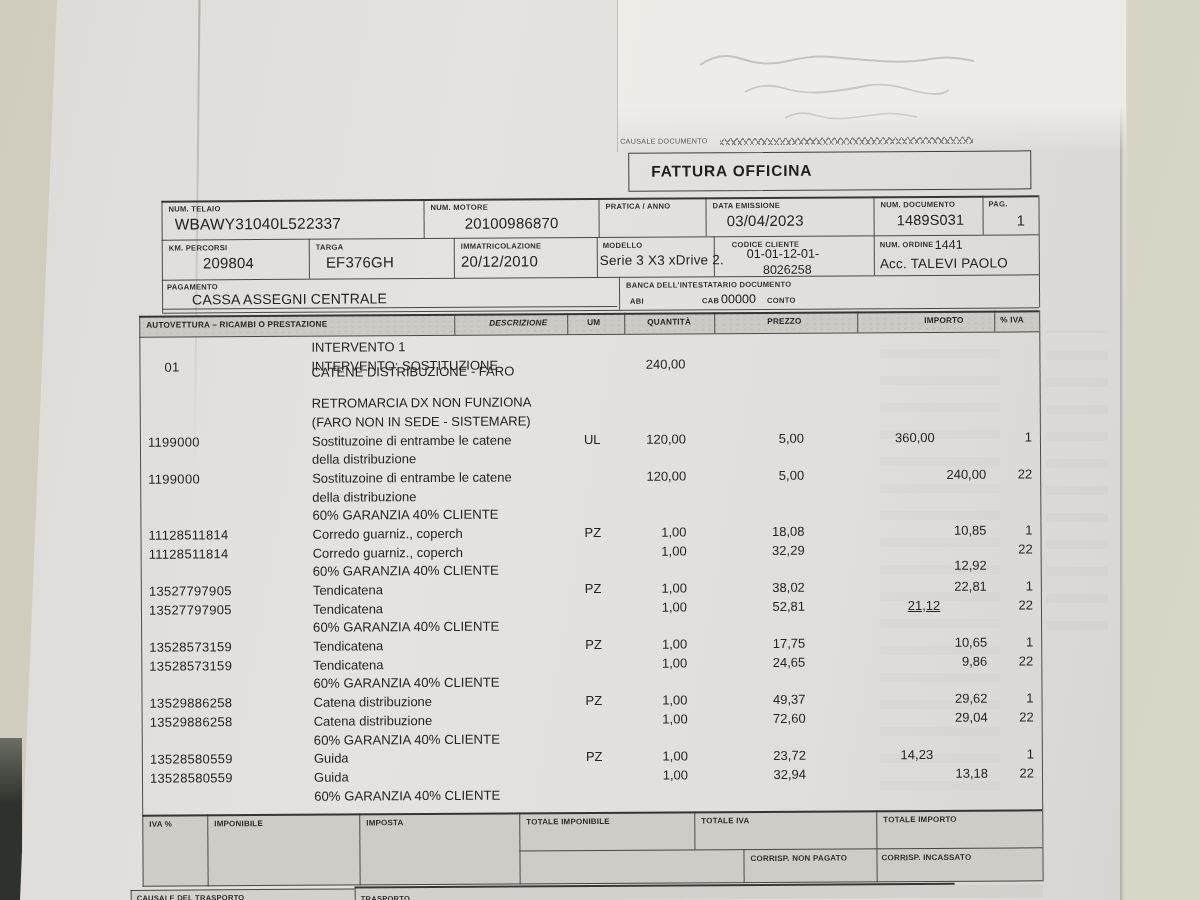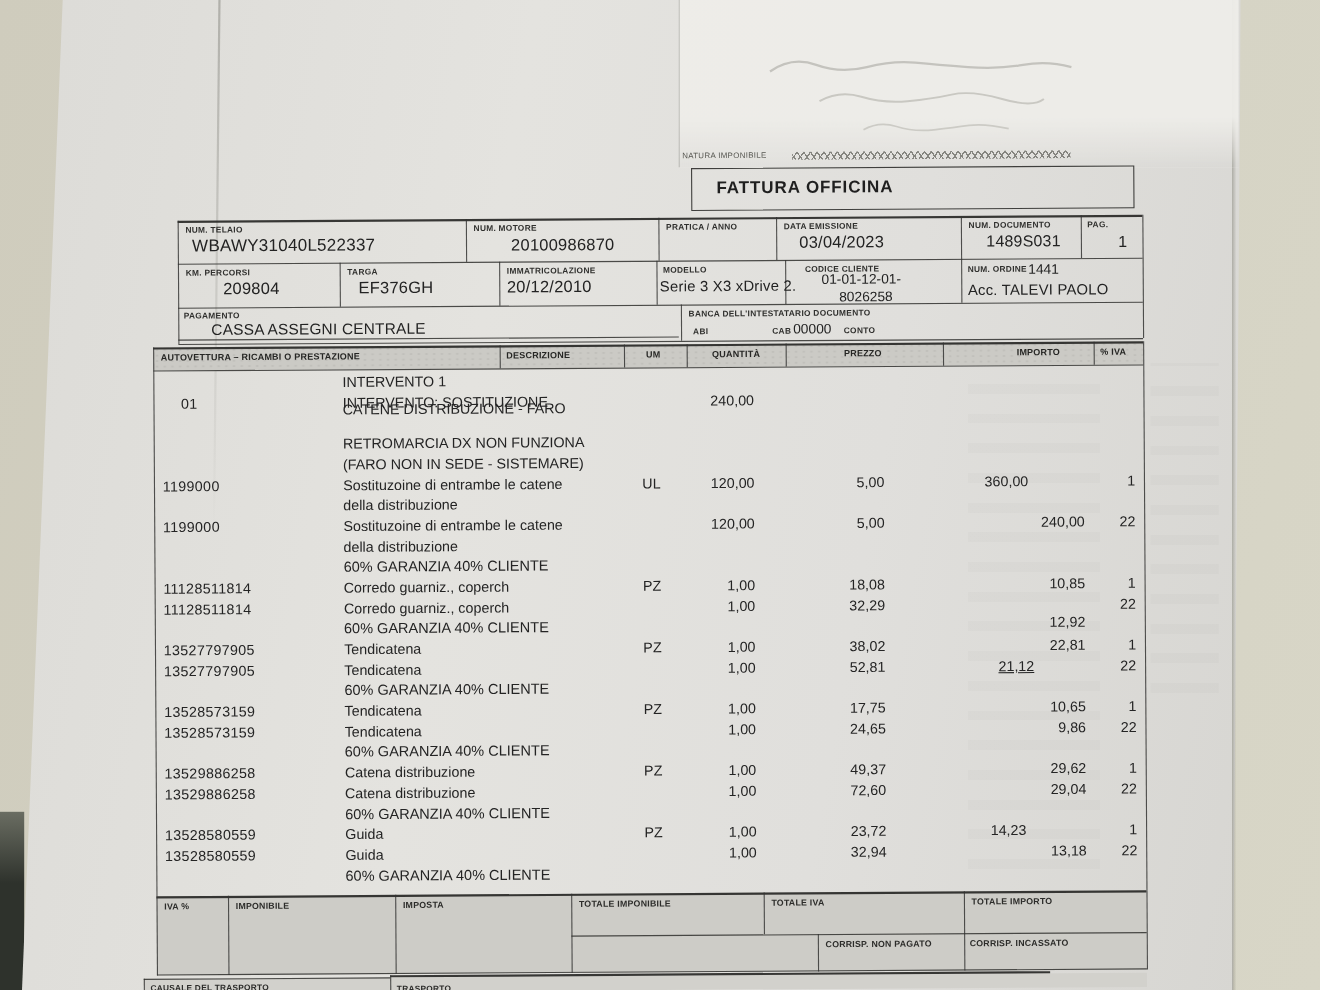--- a/index.html
+++ b/index.html
@@ -65,21 +65,21 @@
     <path d="M10 35 q20 -14 42 -6 t46 2 t44 -4 t48 4 t50 -2 t44 2" fill="none" stroke="#b7b6b0" stroke-width="2"></path>
     <path d="M55 62 q18 -10 38 -4 t42 4 t40 -6 t46 4 t38 0" fill="none" stroke="#bdbcb6" stroke-width="1.8"></path>
     <path d="M95 88 q14 -8 30 -3 t34 3 t32 -4 t36 3" fill="none" stroke="#c2c1bb" stroke-width="1.6"></path>
   </svg>
 
   <div class="bleed" style="left:880px;top:340px;width:120px;height:450px;"></div>
   <div class="bleed" style="left:1046px;top:330px;width:62px;height:300px;"></div>
 
   <div class="doc">
 
-    <div class="natura">NATURA IMPONIBILE</div>
+    <div class="natura">CAUSALE DOCUMENTO</div>
     <div class="squiggle"></div>
     <div class="titlebox">
       <div class="title-text">FATTURA OFFICINA</div>
     </div>
 
     <div class="hl2" style="left:163px;top:198px;width:877px;"></div>
     <div class="hl" style="left:163px;top:237px;width:877px;"></div>
     <div class="hl" style="left:163px;top:277px;width:877px;"></div>
     <div class="hl" style="left:163px;top:310px;width:877px;"></div>
     <div class="vl" style="left:163px;top:198px;height:112px;"></div>
@@ -139,21 +139,21 @@
     <div class="hl" style="left:140px;top:334px;width:900px;"></div>
     <div class="vl" style="left:140px;top:313px;height:499px;"></div>
     <div class="vl" style="left:1040px;top:313px;height:499px;"></div>
     <div class="vl" style="left:455px;top:313px;height:21px;"></div>
     <div class="vl" style="left:568px;top:313px;height:21px;"></div>
     <div class="vl" style="left:625px;top:313px;height:21px;"></div>
     <div class="vl" style="left:715px;top:313px;height:21px;"></div>
     <div class="vl" style="left:858px;top:313px;height:21px;"></div>
     <div class="vl" style="left:995px;top:313px;height:21px;"></div>
     <div class="thead-lbl" style="left:147px;">AUTOVETTURA – RICAMBI O PRESTAZIONE</div>
-    <div class="thead-lbl" style="left:461px;">DESCRIZIONE</div>
+    <div class="thead-lbl" style="left:490px;font-style:italic;">DESCRIZIONE</div>
     <div class="thead-lbl" style="left:588px;">UM</div>
     <div class="thead-lbl" style="left:648px;">QUANTITÀ</div>
     <div class="thead-lbl" style="left:768px;">PREZZO</div>
     <div class="thead-lbl" style="left:925px;">IMPORTO</div>
     <div class="thead-lbl" style="left:1001px;">% IVA</div>
 
     <div class="items" id="items">
         <div class="item-row" style="height: 93.5px;">
           <div class="ic" style="left: 25px; top: 18.7px; letter-spacing: 0.3px;">01</div>
           <div class="ic" style="left: 172px; top: 0px;">INTERVENTO 1</div>

